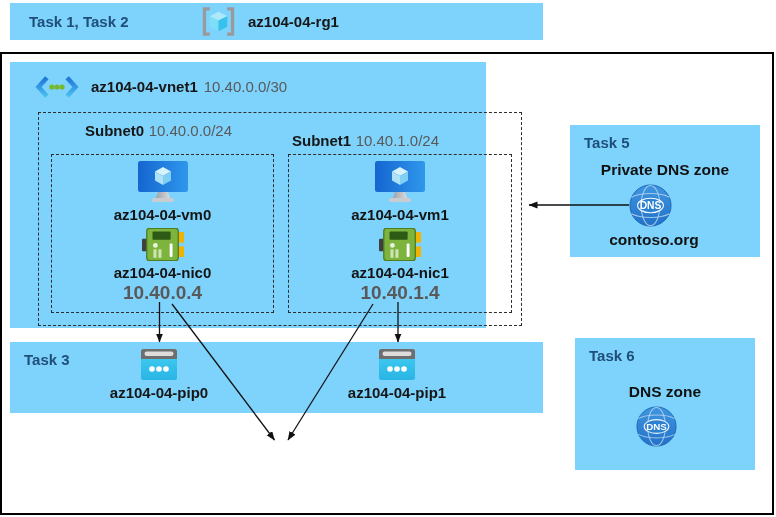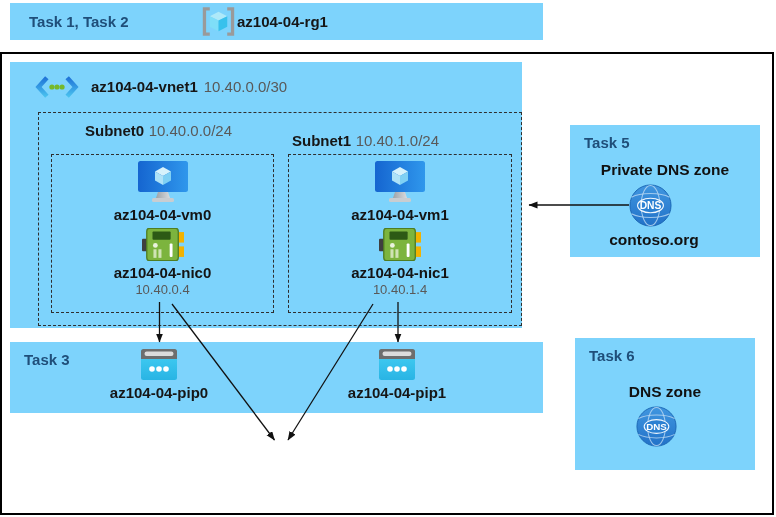--- a/index.html
+++ b/index.html
@@ -9,39 +9,39 @@
     -webkit-font-smoothing:antialiased;
   }
   .band { position:absolute; background:#7dd3fc; }
   .task-label { position:absolute; color:#1f4e79; font-weight:bold; font-size:15px; white-space:nowrap; }
   .bold-label { font-weight:bold; font-size:15px; color:#161616; white-space:nowrap; }
   .gray-text  { font-size:15px; color:#595959; white-space:nowrap; }
 
   
   #top-band { left:10px; top:3px; width:533px; height:37px; }
   #top-band .task-label { left:19px; top:10px; }
-  .rg-group { position:absolute; left:190px; top:3px; display:flex; align-items:center; }
+  .rg-group { position:absolute; left:190px; top:3px; display:flex; align-items:center; gap:11px; }
 
   
   #main-border { position:absolute; left:0; top:52px; width:770px; height:459px; border:2px solid #000; background:transparent; }
 
   
-  #vnet-panel { left:10px; top:62px; width:476px; height:266px;padding-left:36px; }
+  #vnet-panel { left:10px; top:62px; width:476px; height:266px; }
   .vnet-header { position:absolute; left:25px; top:12px; height:25px; display:flex; align-items:center; gap:12px; }
   .dashed { position:absolute; border:1px dashed #2e2e2e; }
   #subnets-outer { left:28px; top:50px; width:482px; height:212px; }
   .subnet-title { position:absolute; white-space:nowrap; }
   #subnet0-title { left:24px; top:9px;margin-left:22px; }
   #subnet1-title { left:253px; top:19px; }
   #subnet0-box { left:12px;  top:41px; width:221px; height:157px; }
   #subnet1-box { left:249px; top:41px; width:222px; height:157px; }
   .subnet-content { position:absolute; inset:0; display:flex; flex-direction:column; align-items:center; padding-top:6px; }
   .res-label { font-weight:bold; font-size:15px; color:#141414; margin-top:3px; white-space:nowrap; }
   .nic-svg { margin-top:5px; }
-  .ip-label { font-size:13px; color:#595959; margin-top:1px; }
+  .ip-label { font-size:19px; color:#595959; margin-top:1px;font-weight:bold; }
 
   
   #task3-band { left:10px; top:342px; width:533px; height:71px; }
   #task3-band .task-label { left:14px; top:9px; }
   .pip { position:absolute; top:7px; width:120px; display:flex; flex-direction:column; align-items:center; }
   #pip0 { left:89px; } #pip1 { left:327px; }
   .pip .bold-label { margin-top:4px; }
 
   
   #task4-band { left:10px; top:433px; width:533px; height:77px; }

